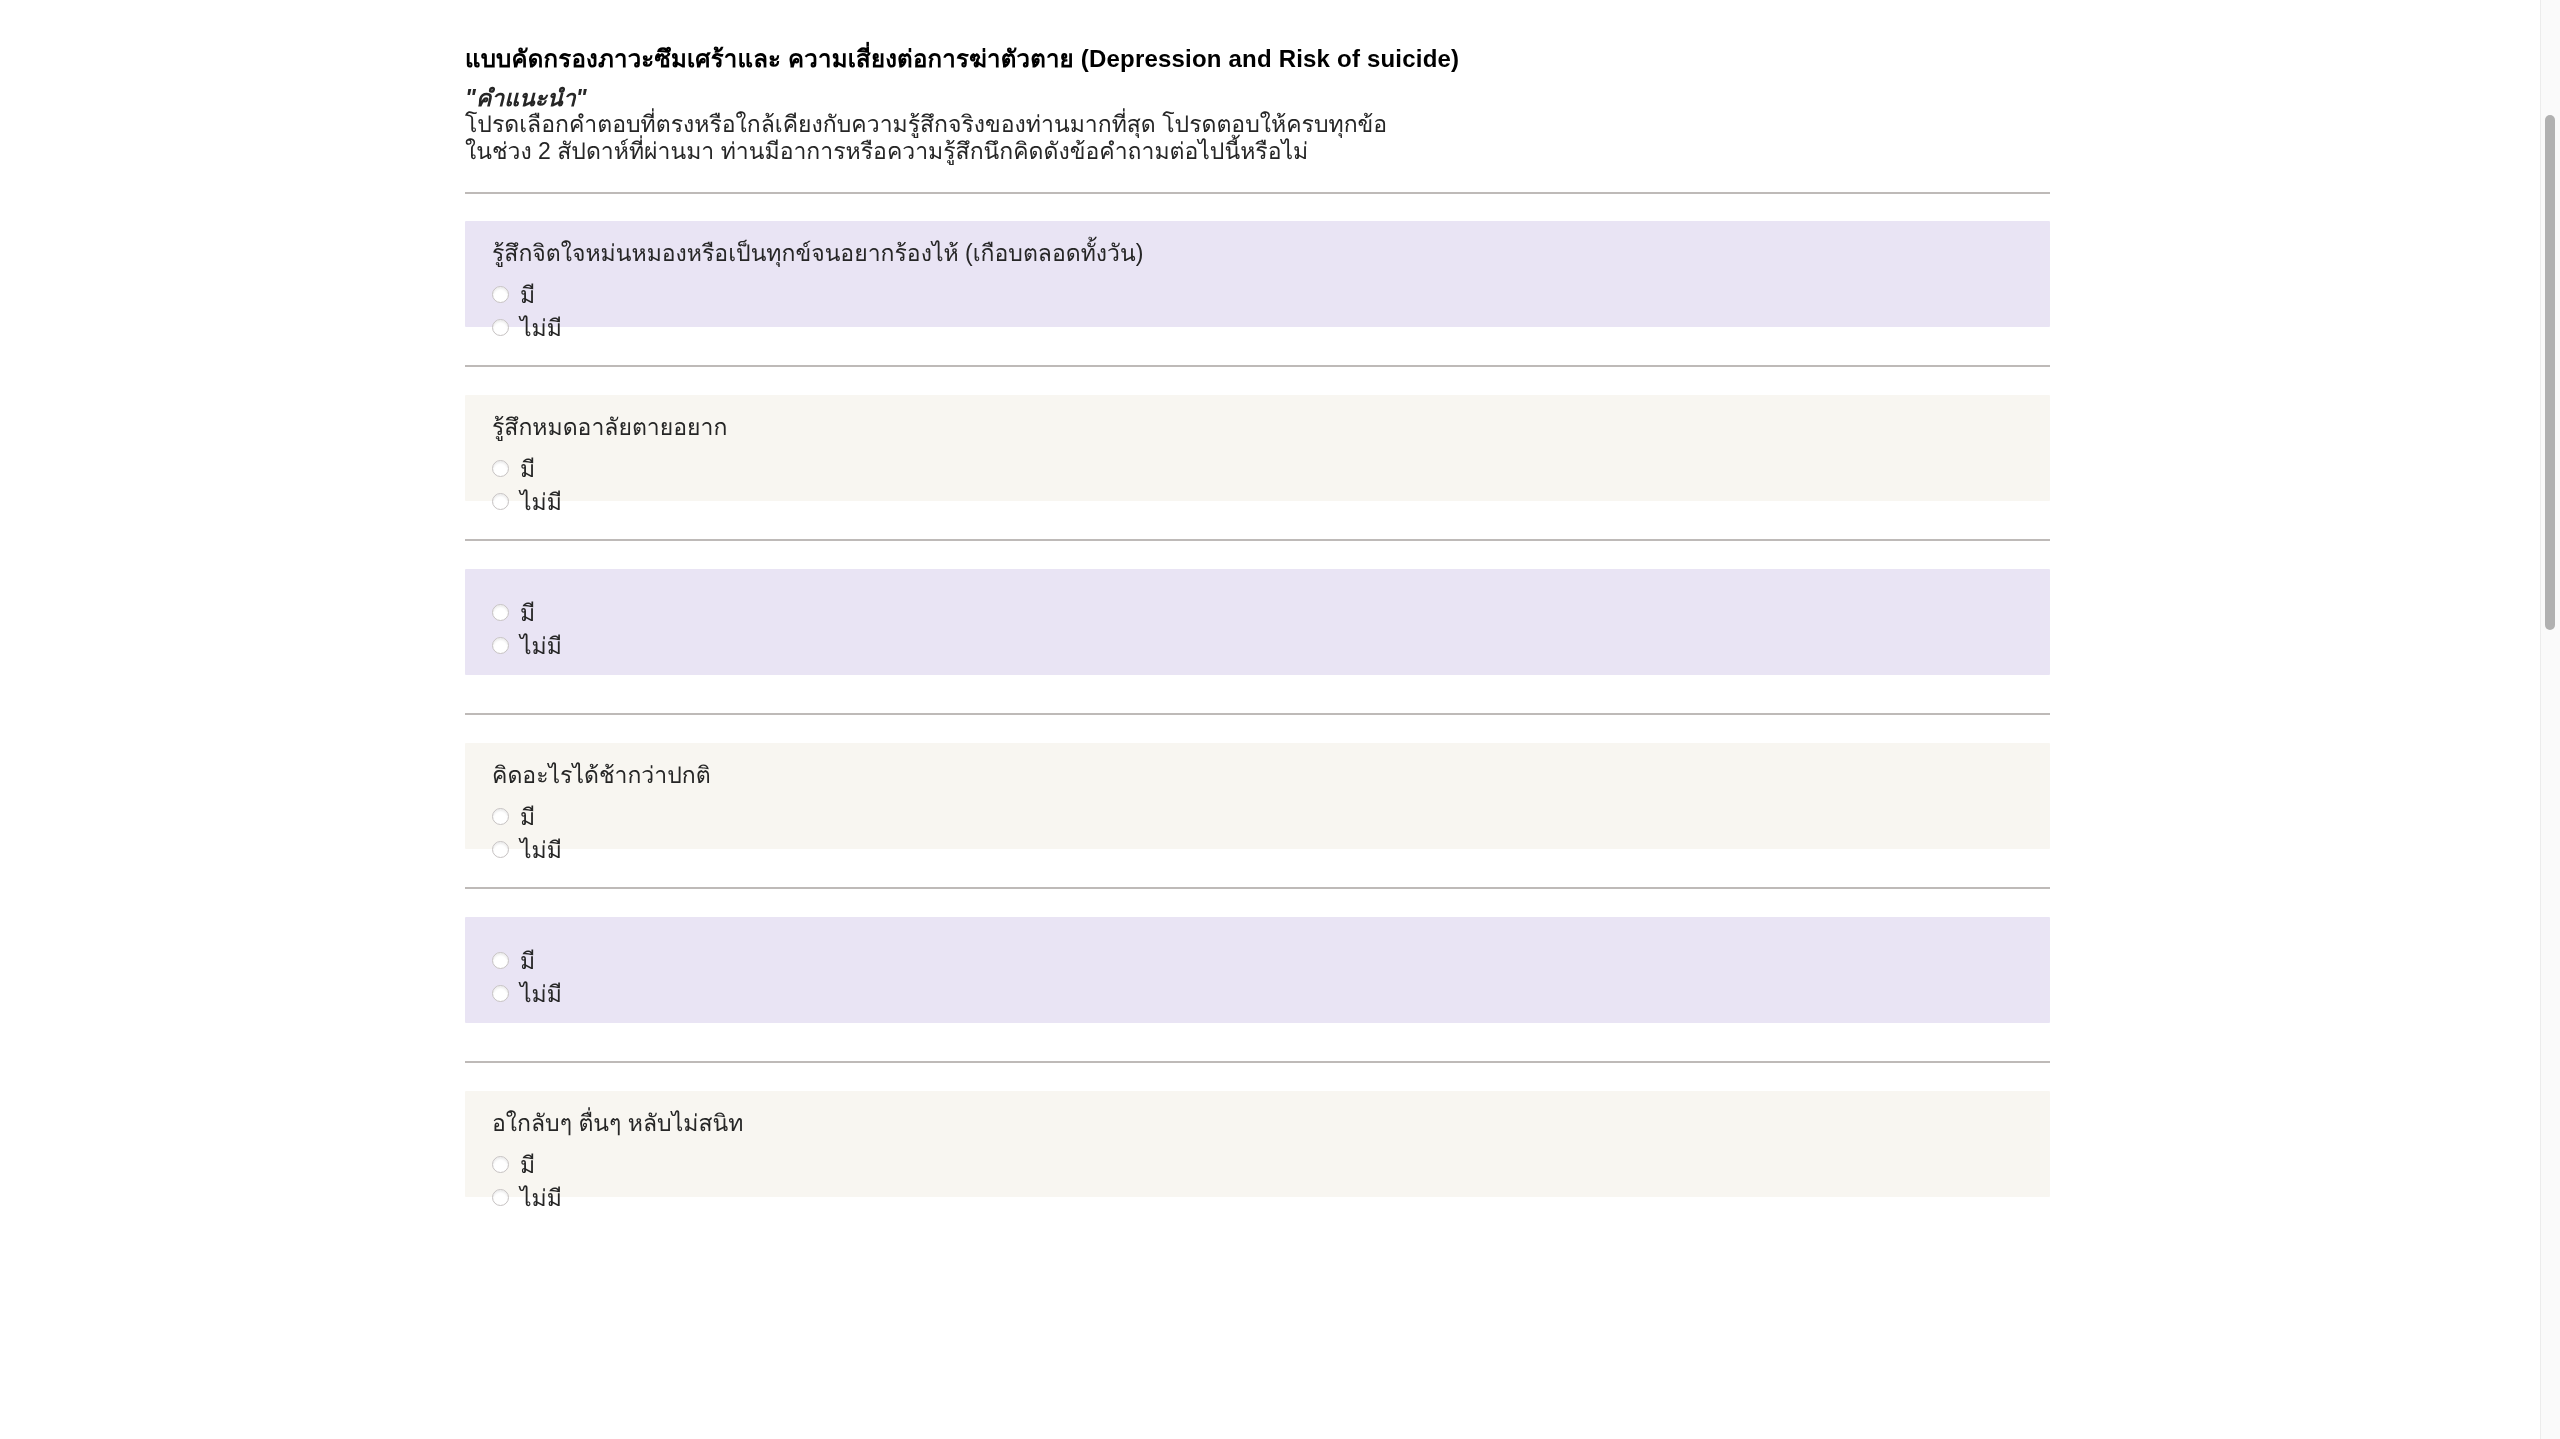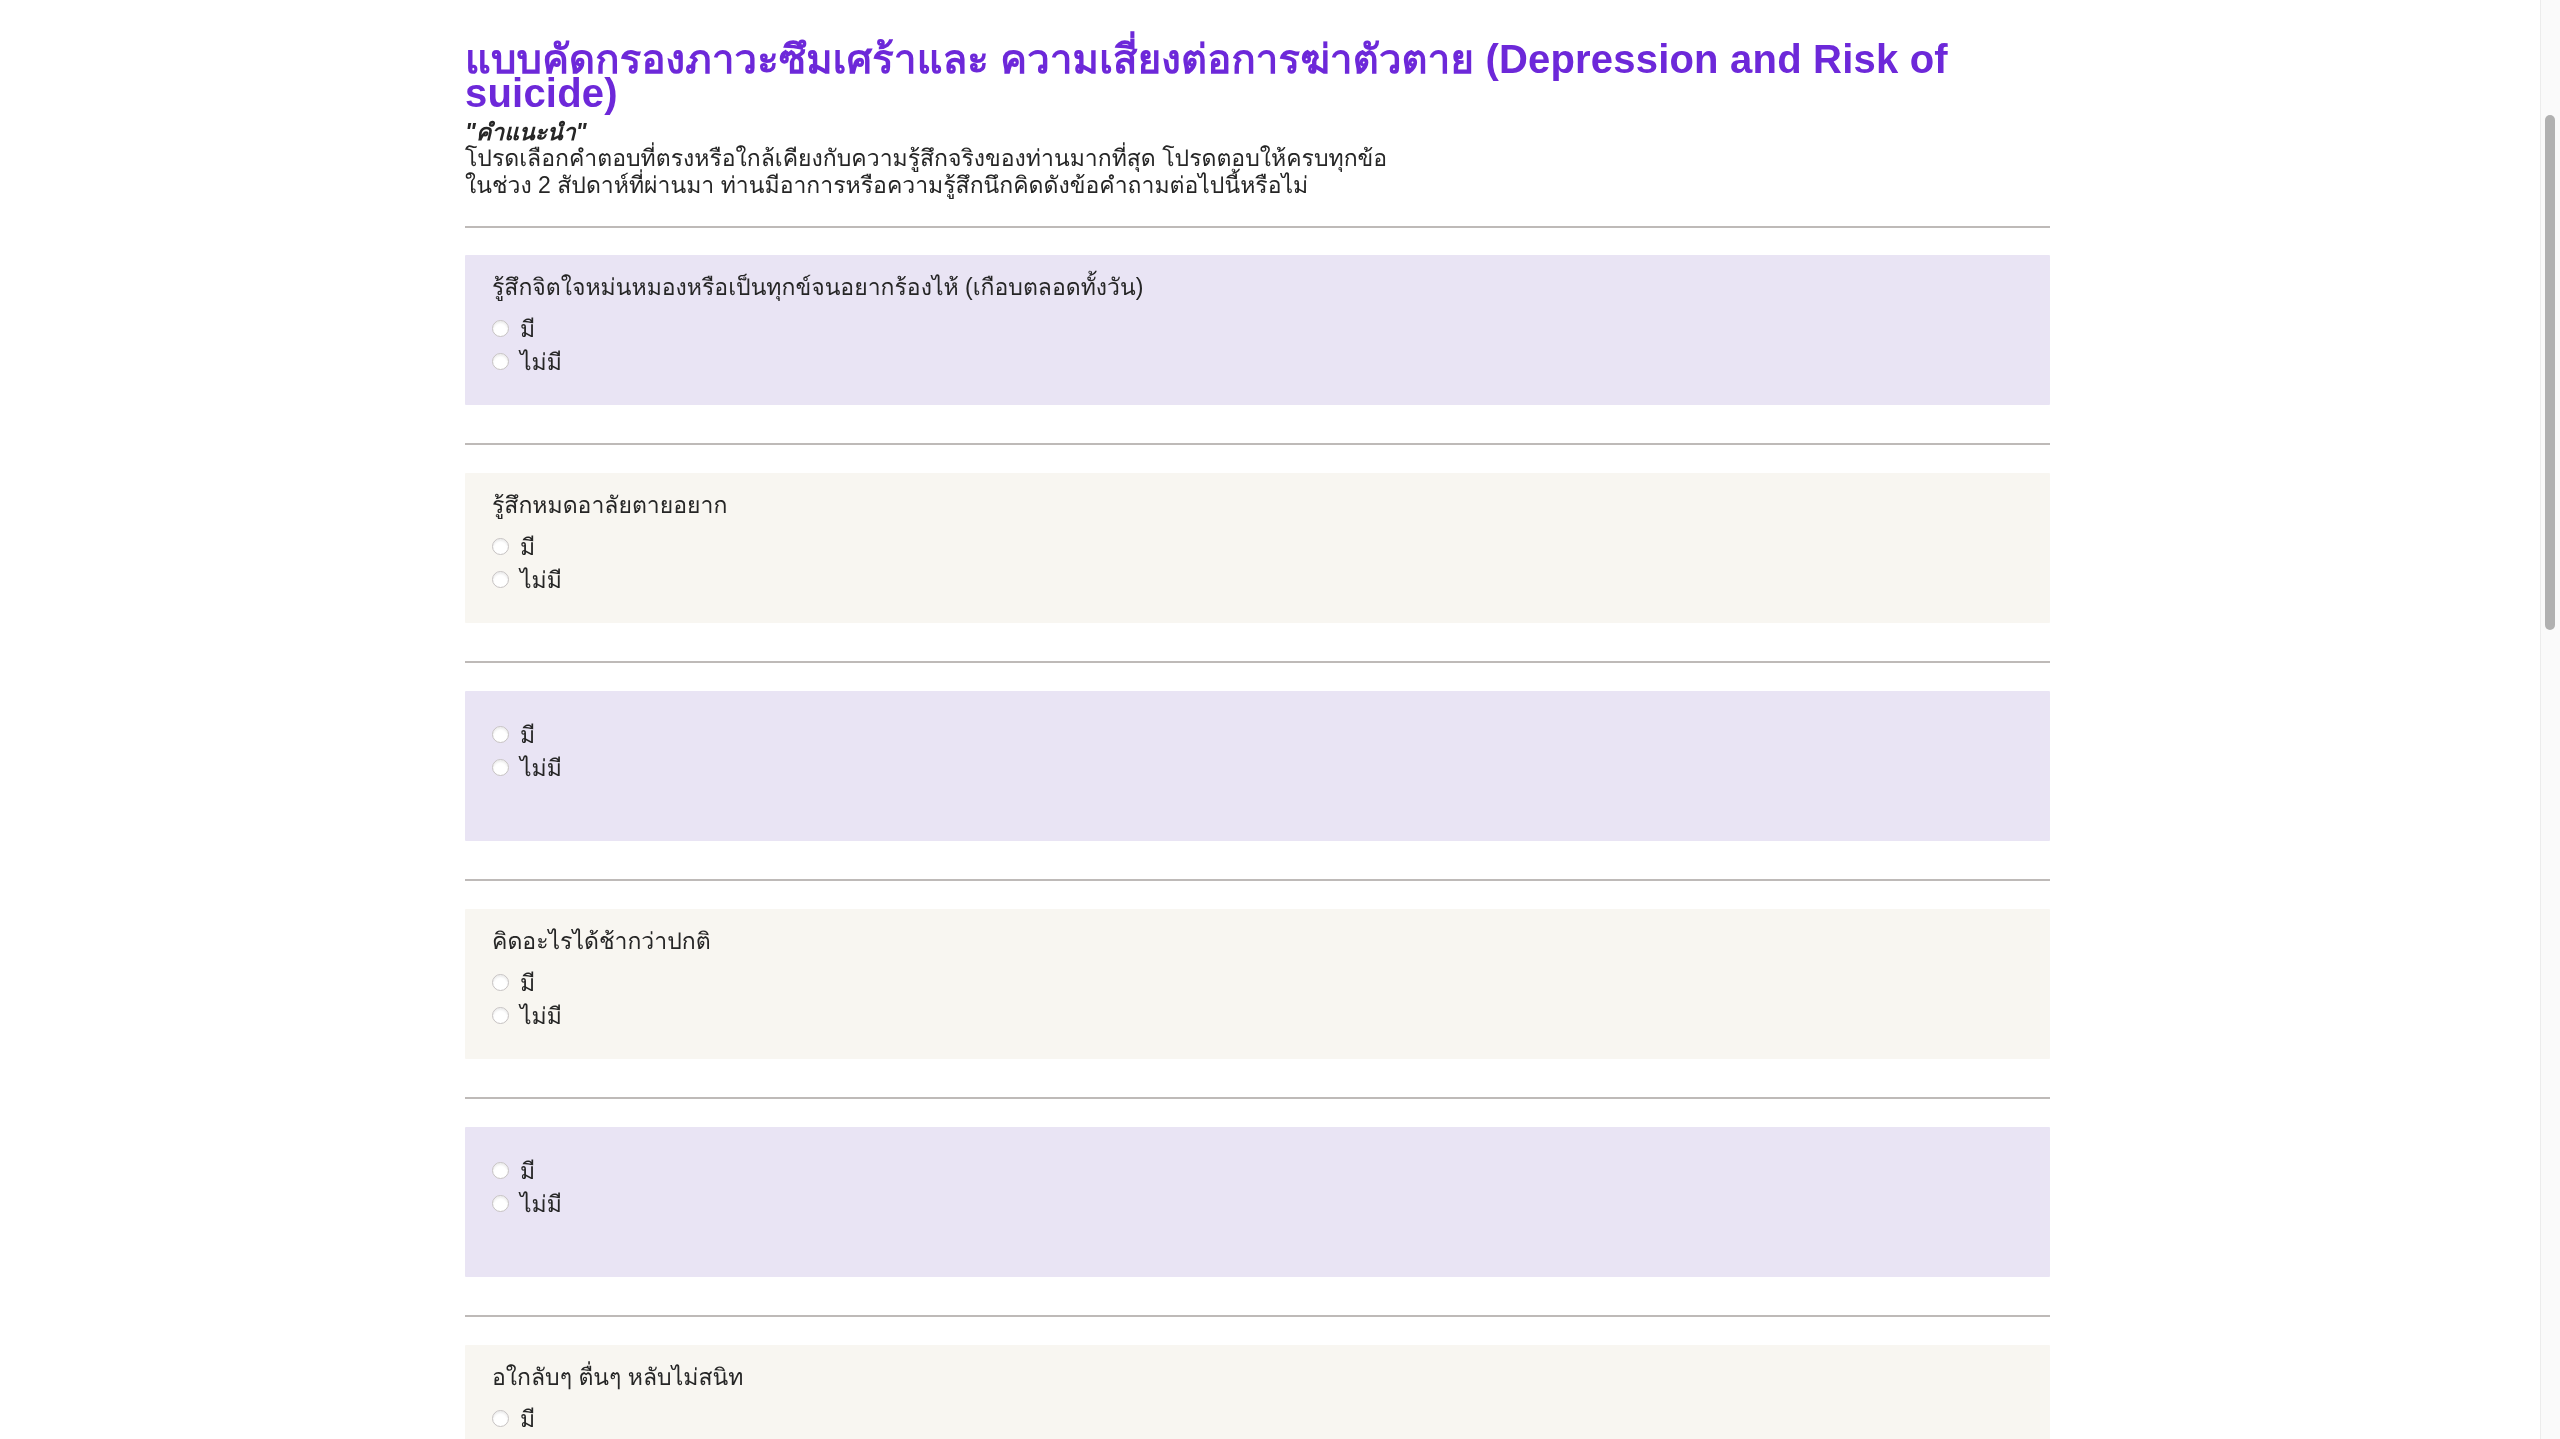--- a/index.html
+++ b/index.html
@@ -21,24 +21,24 @@
     color: var(--text);
   }
   .content {
     position: absolute;
     left: 465px;
     top: 0;
     width: 1585px;
   }
   .title {
     padding-top: 42px;
-    font-size: 40px;
+    font-size: 24px;
     line-height: 34px;
     font-weight: bold;
-    color: #6d28d9;
+    color: #000000;
     letter-spacing: 0.2px;
   }
   .subtitle {
     margin-top: 9px;
     font-size: 23px;
     line-height: 26px;
     font-weight: bold;
     font-style: italic;
   }
   .inst {
@@ -53,21 +53,21 @@
     opacity: 0.85;
   }
   .card-sep {
     height: 2px;
     background: var(--divider);
     margin: 38px 0 28px 0;
     opacity: 0.85;
   }
   #questions { margin-top: 27px; }
   .card {
-    height: 150px;
+    height: 106px;
     padding: 17px 20px 0 27px;
     border-radius: 1px;
   }
   .card.purple { background: var(--highlight); }
   .card.cream  { background: var(--neutral); }
   .q-text {
     font-size: 23px;
     line-height: 30px;
     font-weight: 500;
   }

